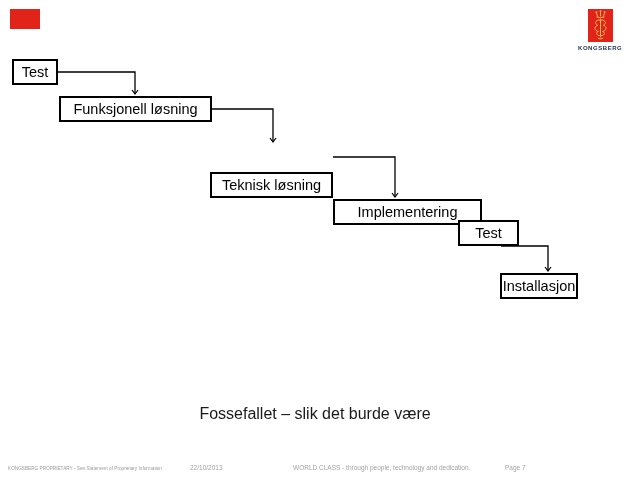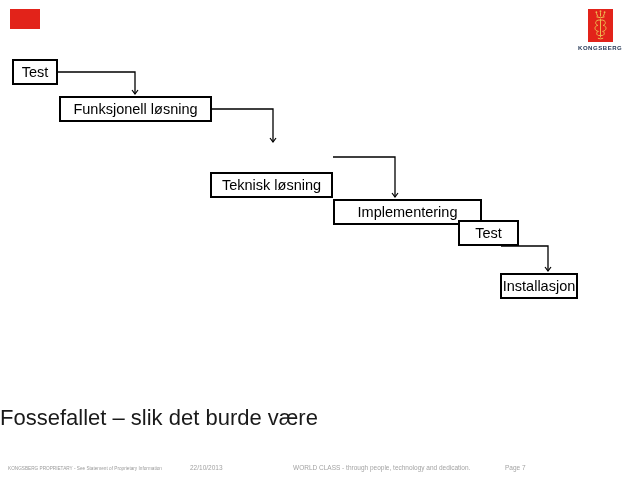--- a/index.html
+++ b/index.html
@@ -19,22 +19,22 @@
   }
   
   .flow-box{
     position:absolute;height:26px;border:2px solid #000;background:#fff;
     box-sizing:border-box;display:flex;align-items:center;justify-content:center;
     font-size:14.5px;color:#000;white-space:nowrap;
   }
   .connectors{position:absolute;left:0;top:0;}
   
   .slide-title{
-    position:absolute;left:0;top:405px;width:630px;
-    font-size:22px;color:#1a1a1a;
+    position:absolute;left:0;top:405px;width:630px;text-align:center;
+    font-size:16px;color:#1a1a1a;
   }
   
   .footer-item{position:absolute;color:#a3a3a3;white-space:nowrap;}
   .footer-proprietary{left:8px;top:466px;font-size:4.7px;color:#9a9a9a;}
   .footer-date{left:190px;top:464px;font-size:6.5px;}
   .footer-tagline{left:293px;top:464px;font-size:6.5px;}
   .footer-page{left:505px;top:464px;font-size:6.5px;}
 </style>
 </head>
 <body>

